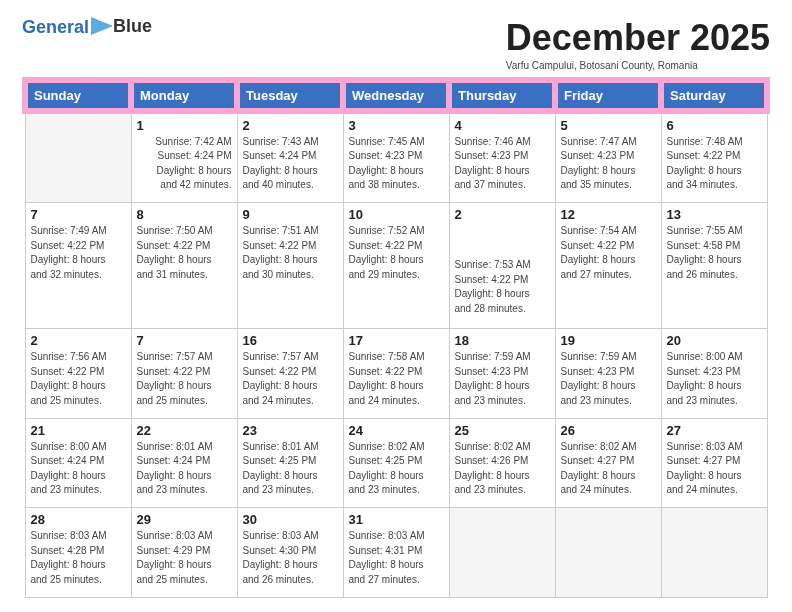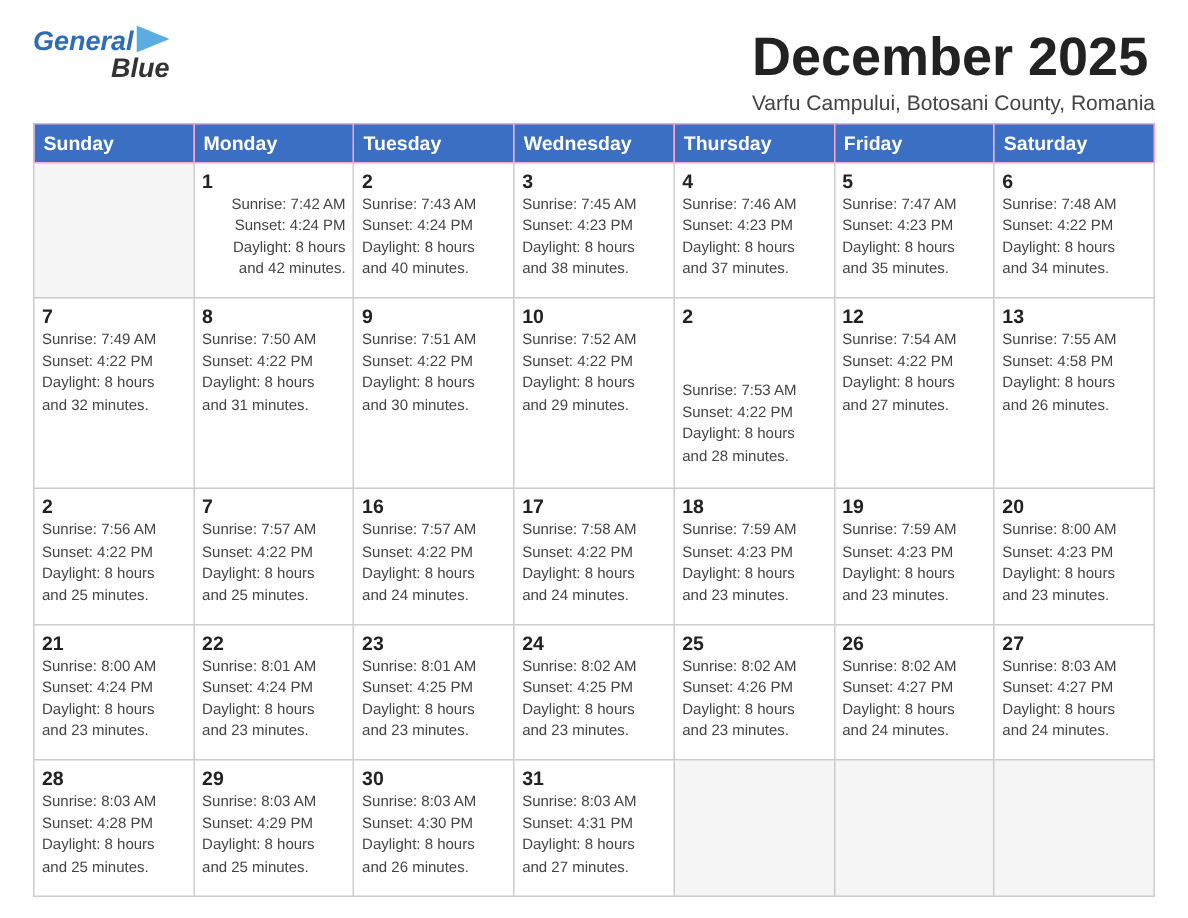--- a/index.html
+++ b/index.html
@@ -18,58 +18,57 @@
       flex-direction: column;
     }
     .header {
       display: flex;
       align-items: flex-start;
       justify-content: space-between;
       margin-bottom: 6px;
     }
     .logo {
       display: flex;
-      flex-direction: column;
-      align-items: flex-end;
-      font-style: italic;
+      flex-direction: row;
+      align-items: center;
     }
     .logo-text {
       font-size: 18px;
       font-weight: bold;
       color: #333;
       line-height: 1.1;
     }
     .logo-text .blue { color: #2e6db4; }
     .title-block {
       text-align: left;
     }
     .month-title {
       font-size: 36px;
       font-weight: bold;
       color: #222;
       line-height: 1.1;
     }
     .subtitle {
-      font-size: 14px;
+      font-size: 10px;
       color: #444;
       margin-top: 2px;
     }
     .calendar {
       width: 100%;
       border-collapse: collapse;
       flex: 1;
     }
     .calendar th {
       background: #3a6fc4;
       color: #fff;
       font-size: 13px;
       font-weight: bold;
       padding: 5px 6px;
       text-align: left;
-      border: 1px solid #f9a8d4;
+      border: 6px solid #f9a8d4;
     }
     .calendar td {
       border: 1px solid #ccc;
       vertical-align: top;
       padding: 4px 5px;
       width: calc(100%/7);
       font-size: 10.5px;
       color: #333;
       background: #fff;
       height: 80px;

